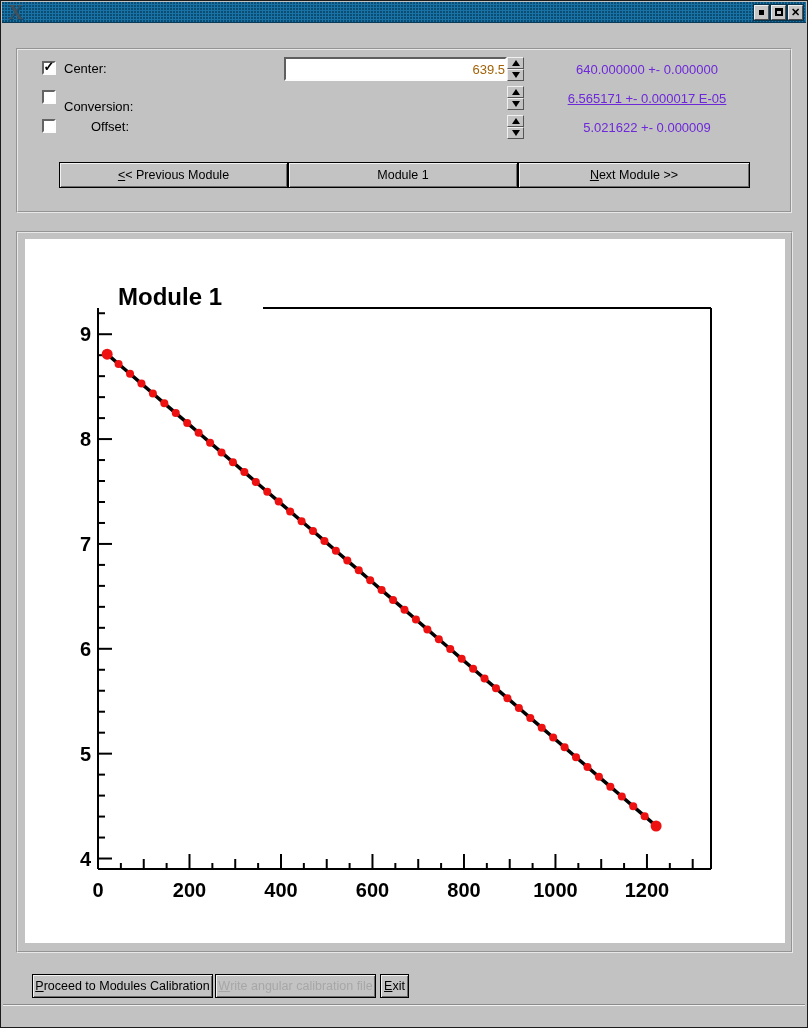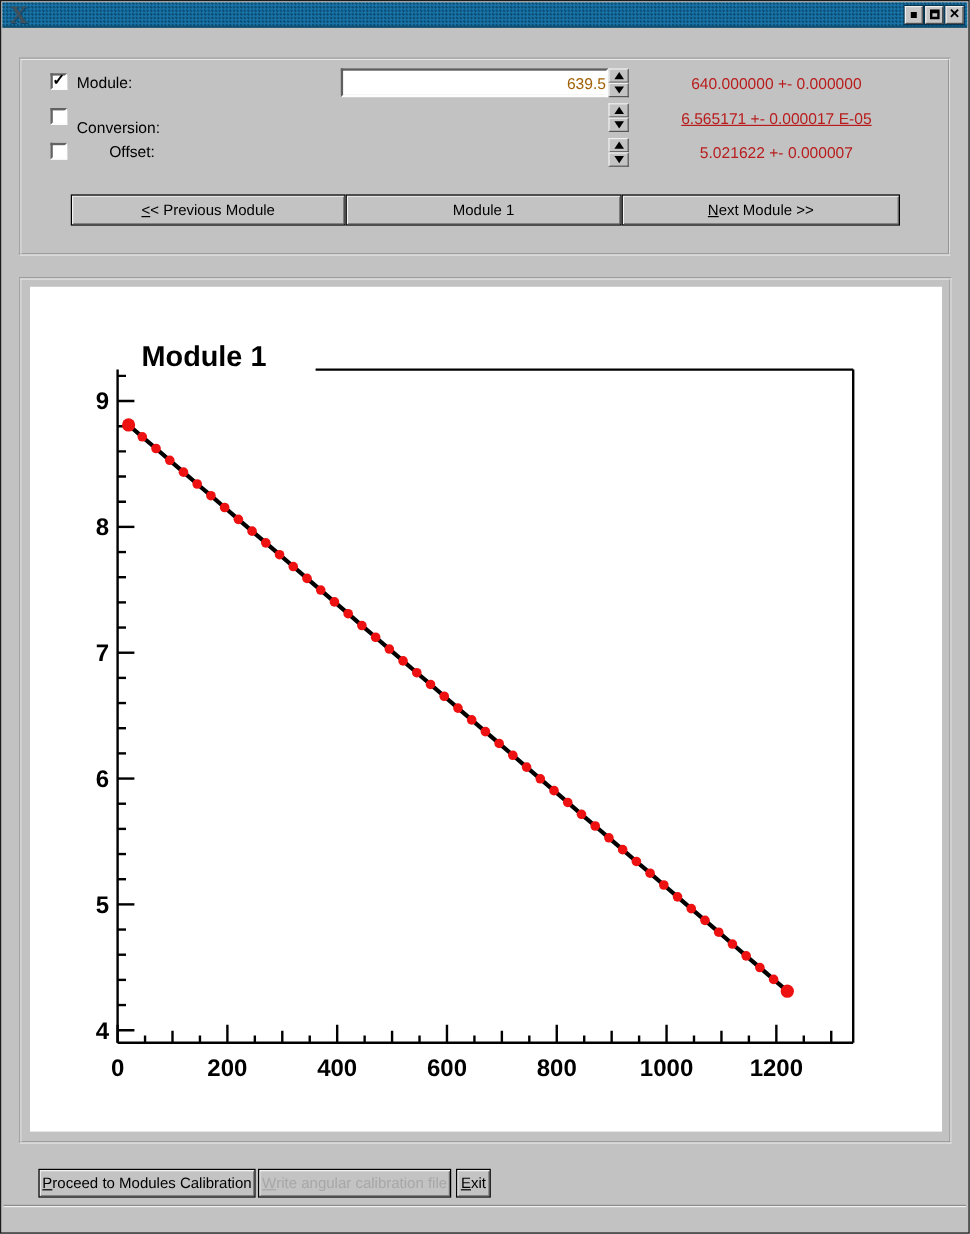--- a/index.html
+++ b/index.html
@@ -45,21 +45,21 @@
   .field input{width:100%;height:100%;border:0;outline:0;margin:0;padding:0 4px 0 0;
     text-align:right;font-size:13px;font-family:"Liberation Sans",sans-serif;background:#fff;color:#a16207;}
   .spincol{display:flex;flex-direction:column;}
   .spinbtn{flex:1;background:#c3c3c3;border-top:1px solid #f0f0f0;border-left:1px solid #f0f0f0;
     border-right:1px solid #555;border-bottom:1px solid #555;
     display:flex;align-items:center;justify-content:center;box-sizing:border-box;}
   .tri-up{width:0;height:0;border-left:4px solid transparent;border-right:4px solid transparent;
     border-bottom:6px solid #000;}
   .tri-down{width:0;height:0;border-left:4px solid transparent;border-right:4px solid transparent;
     border-top:6px solid #000;}
-  .result{font-size:13px;color:#b91c1c;text-align:center;}
+  .result{font-size:13px;color:#6d28d9;text-align:center;}
   
   .canvas{background:#fff;}
   .hline{height:0;border-top:1px solid #8b8b8b;border-bottom:1px solid #f1f1f1;}
 </style>
 </head>
 <body>
 
 <div id="window">
 
   <div class="titlebar">
@@ -75,21 +75,21 @@
         <span class="glyph-close">✕</span>
       </div>
     </div>
   </div>
 
   <div class="abs etched" style="left:15px;top:47px;width:776px;height:165px;"></div>
 
   <div class="abs checkbox" style="left:41px;top:60px;" data-checked="true">
     <span class="check">✓</span>
   </div>
-  <div class="abs label13" style="left:63px;top:60px;height:15px;">Module:</div>
+  <div class="abs label13" style="left:63px;top:60px;height:15px;">Center:</div>
   <div class="abs field" style="left:283px;top:56px;width:223px;height:24px;">
     <input value="639.5" style="">
   </div>
   <div class="abs spincol" style="left:506px;top:56px;width:17px;height:24px;">
     <div class="spinbtn">
       <span class="tri-up"></span>
       </div>
     <div class="spinbtn">
       <span class="tri-down"></span>
       </div>
@@ -115,21 +115,21 @@
   </div>
   <div class="abs label13" style="left:62px;top:118px;height:15px;margin-left:28px;">Offset:</div>
   <div class="abs spincol" style="left:506px;top:114px;width:17px;height:24px;">
     <div class="spinbtn">
       <span class="tri-up"></span>
       </div>
     <div class="spinbtn">
       <span class="tri-down"></span>
       </div>
   </div>
-  <div class="abs result" style="left:530px;top:119px;width:232px;">5.021622 +- 0.000007</div>
+  <div class="abs result" style="left:530px;top:119px;width:232px;">5.021622 +- 0.000009</div>
 
   <div class="abs btn" style="left:58px;top:161px;width:229px;height:26px;"><span class="mn">&lt;</span>&lt; Previous Module</div>
   <div class="abs btn" style="left:287px;top:161px;width:230px;height:26px;">Module 1</div>
   <div class="abs btn" style="left:517px;top:161px;width:232px;height:26px;"><span class="mn">N</span>ext Module &gt;&gt;</div>
 
   <div class="abs etched" style="left:15px;top:230px;width:777px;height:722px;"></div>
   <div class="abs canvas" style="left:24px;top:238px;width:760px;height:704px;">
     <svg id="plot-svg" viewBox="0 0 760 704" width="760" height="704">
         <line x1="73" y1="69" x2="73" y2="630" stroke="#000000" stroke-width="2"></line>
         <line x1="73" y1="630" x2="686" y2="630" stroke="#000000" stroke-width="2"></line>

